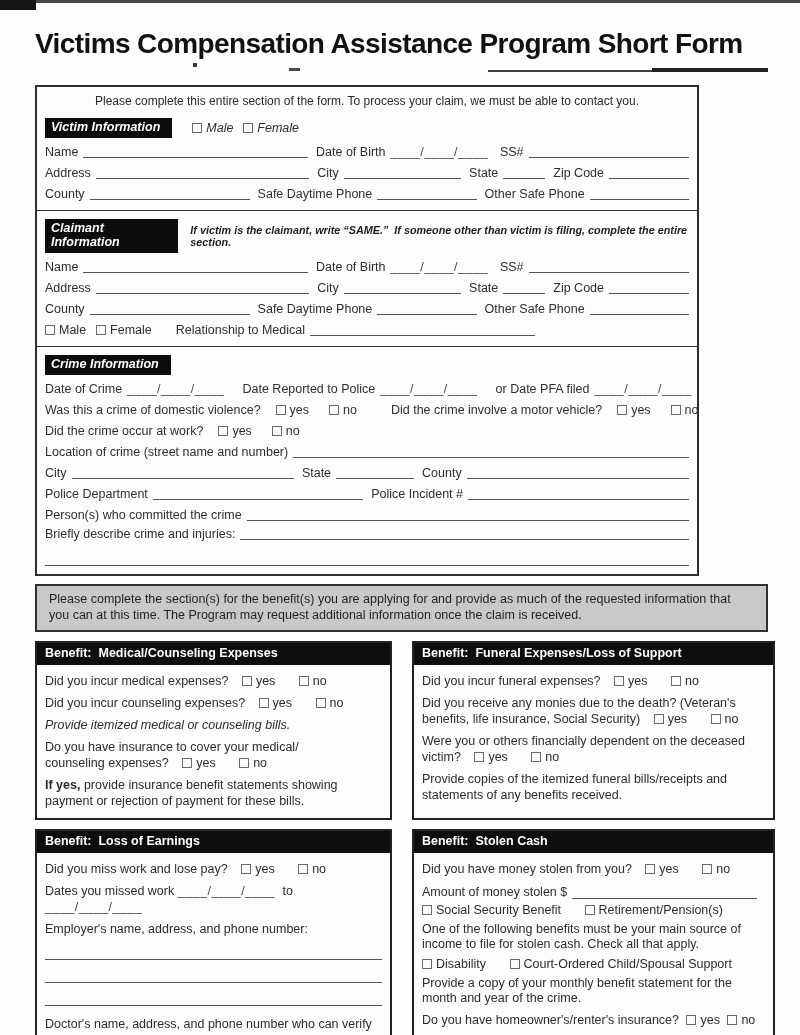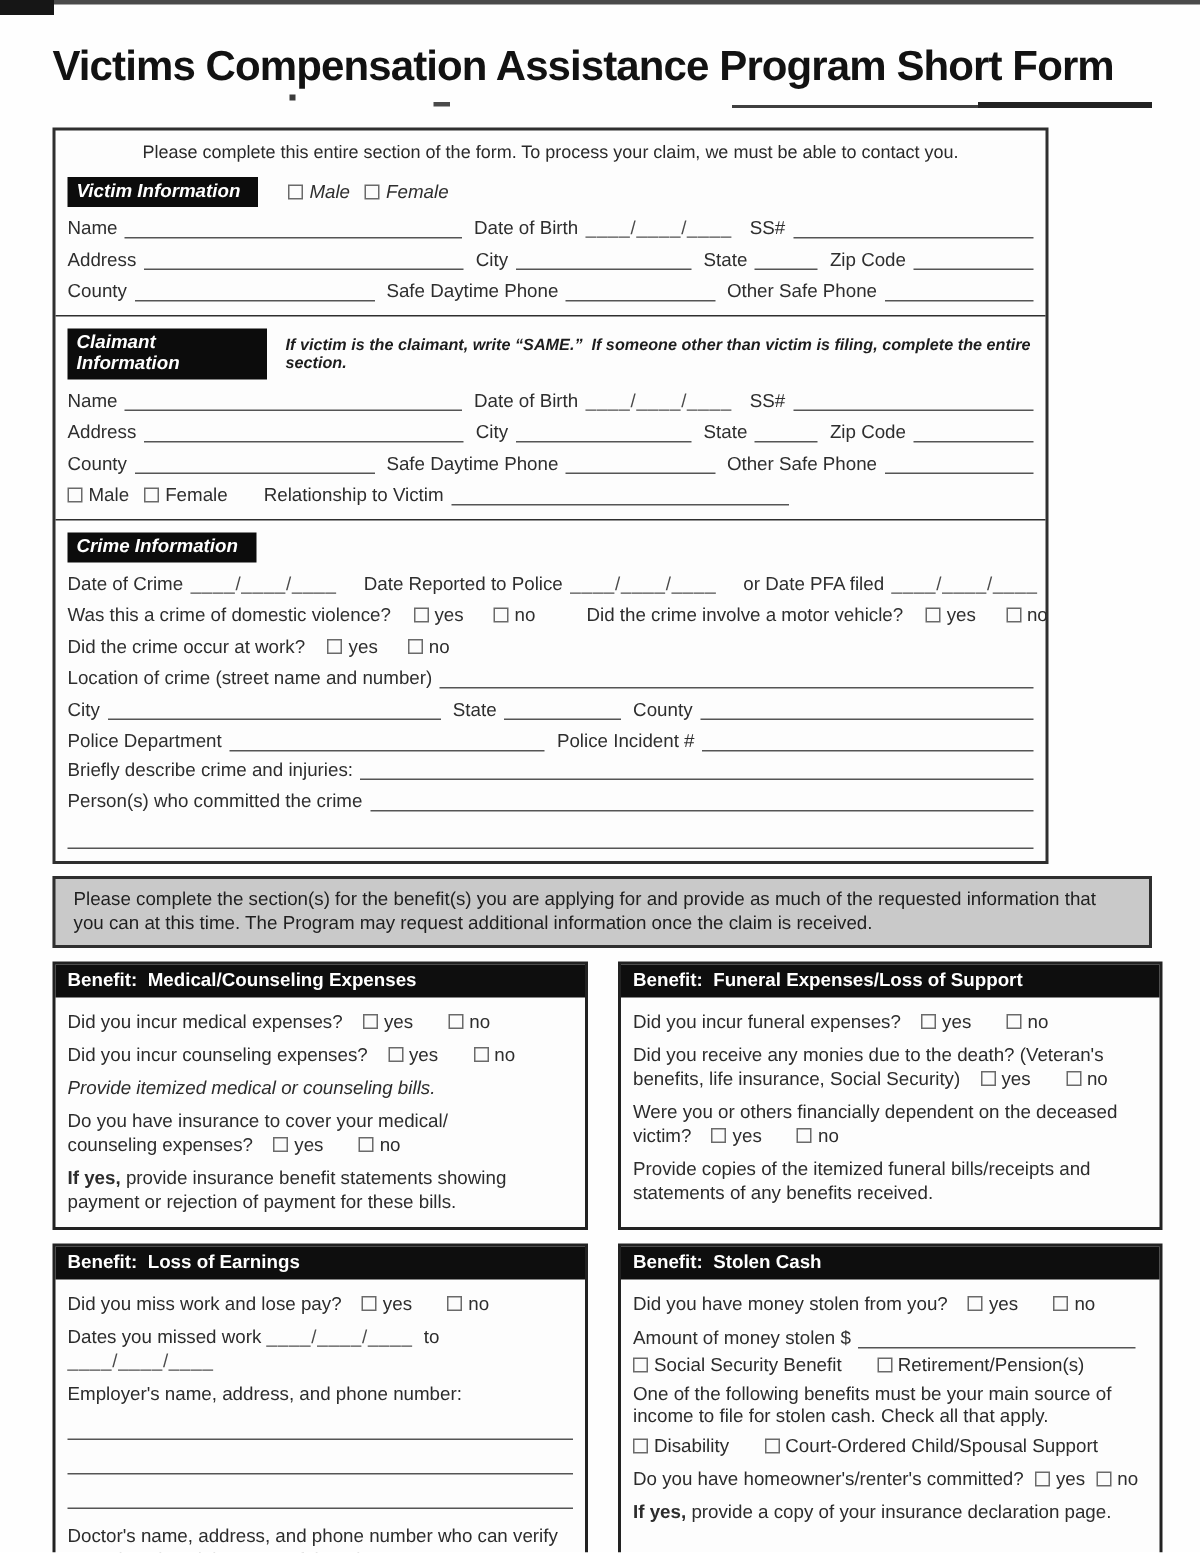--- a/index.html
+++ b/index.html
@@ -29,21 +29,21 @@
   .content { position:absolute; top:85px; left:35px; width:740px; }
 
   .box {
     border:2px solid #2f2f2f; background:#fdfdfd;
     width:664px;
     padding:4px 8px 8px 8px;
     font-size:12.5px;
   }
   .instruction { text-align:center; font-size:12px; color:#2a2a2a; padding:3px 0 2px; }
 
-  .frow { display:flex; align-items:center; margin-top:7px; line-height:14px; white-space:nowrap; }
+  .frow { display:flex; align-items:flex-start; margin-top:7px; line-height:14px; white-space:nowrap; }
   .lbl { padding-right:5px; color:#2e2e2e; }
   .line { border-bottom:1.4px solid #555; height:13px; flex:1 1 auto; min-width:20px; }
   .line.fixed { flex:0 0 auto; }
   .slots { color:#4a4a4a; letter-spacing:0.5px; padding-right:4px; }
   .gap8 { margin-left:8px; } .gap14 { margin-left:14px; } .gap24 { margin-left:24px; } .gap34 { margin-left:34px; }
 
   .sechead {
     display:inline-block; background:#0c0c0c; color:#fff; font-weight:700;
     font-size:12.5px; padding:2px 12px 4px 6px; line-height:14px;
   }
@@ -161,21 +161,21 @@
         <span class="lbl">County</span>
         <span class="line fixed" style="width:160px"></span>
         <span class="lbl gap8">Safe Daytime Phone</span>
         <span class="line" style="flex:1"></span>
         <span class="lbl gap8">Other Safe Phone</span>
         <span class="line" style="flex:1"></span>
       </div>
       <div class="frow">
         <span class="yn" style="margin-left:0"><span class="cb"></span><span>Male</span></span>
         <span class="yn tight"><span class="cb"></span><span>Female</span></span>
-        <span class="lbl gap24">Relationship to Victim</span>
+        <span class="lbl gap24">Relationship to Medical</span>
         <span class="line fixed" style="width:225px"></span>
       </div>
 
       <div class="sep"></div>
 
       <div class="hdr-row">
         <span class="sechead">Crime Information</span>
       </div>
       <div class="frow">
         <span class="lbl">Date of Crime</span>
@@ -209,26 +209,26 @@
         <span class="line fixed" style="width:78px"></span>
         <span class="lbl gap8">County</span>
         <span class="line" style="flex:1"></span>
       </div>
       <div class="frow">
         <span class="lbl">Police Department</span>
         <span class="line" style="flex:1"></span>
         <span class="lbl gap8">Police Incident #</span>
         <span class="line" style="flex:1.05"></span>
       </div>
+      <div class="frow">
+        <span class="lbl">Person(s) who committed the crime</span>
+        <span class="line"></span>
+      </div>
       <div class="frow" style="margin-top:5px">
         <span class="lbl">Briefly describe crime and injuries:</span>
-        <span class="line"></span>
-      </div>
-      <div class="frow">
-        <span class="lbl">Person(s) who committed the crime</span>
         <span class="line"></span>
       </div>
       <div class="frow" style="margin-top:12px">
         <span class="line"></span>
       </div>
     </div>
 
     <div class="graybox">Please complete the section(s) for the benefit(s) you are applying for and provide as much of the requested information that you can at this time. The Program may request additional information once the claim is received.</div>
 
     <div class="bgrid row1">
@@ -320,22 +320,23 @@
           </div>
           <p class="bp" style="margin-top:2px">
             <span class="yn" style="margin-left:0"><span class="cb"></span><span>Social Security Benefit</span></span>
             <span class="yn gap14"><span class="cb"></span><span>Retirement/Pension(s)</span></span>
           </p>
           <p class="bp tight">One of the following benefits must be your main source of income to file for stolen cash. Check all that apply.</p>
           <p class="bp" style="margin-top:4px">
             <span class="yn" style="margin-left:0"><span class="cb"></span><span>Disability</span></span>
             <span class="yn gap14"><span class="cb"></span><span>Court-Ordered Child/Spousal Support</span></span>
           </p>
-          <p class="bp">
-            <span>Do you have homeowner's/renter's committed?</span>
+          <p class="bp tight">Provide a copy of your monthly benefit statement for the month and year of the crime.</p>
+          <p class="bp">
+            <span>Do you have homeowner's/renter's insurance?</span>
             <span class="yn tight" style="margin-left:4px"><span class="cb"></span><span>yes</span></span>
             <span class="yn tight" style="margin-left:4px"><span class="cb"></span><span>no</span></span>
           </p>
           <p class="bp">
             <span class="bold">If yes,</span>
             <span>provide a copy of your insurance declaration page.</span>
           </p>
 
         </div>
       </div>

